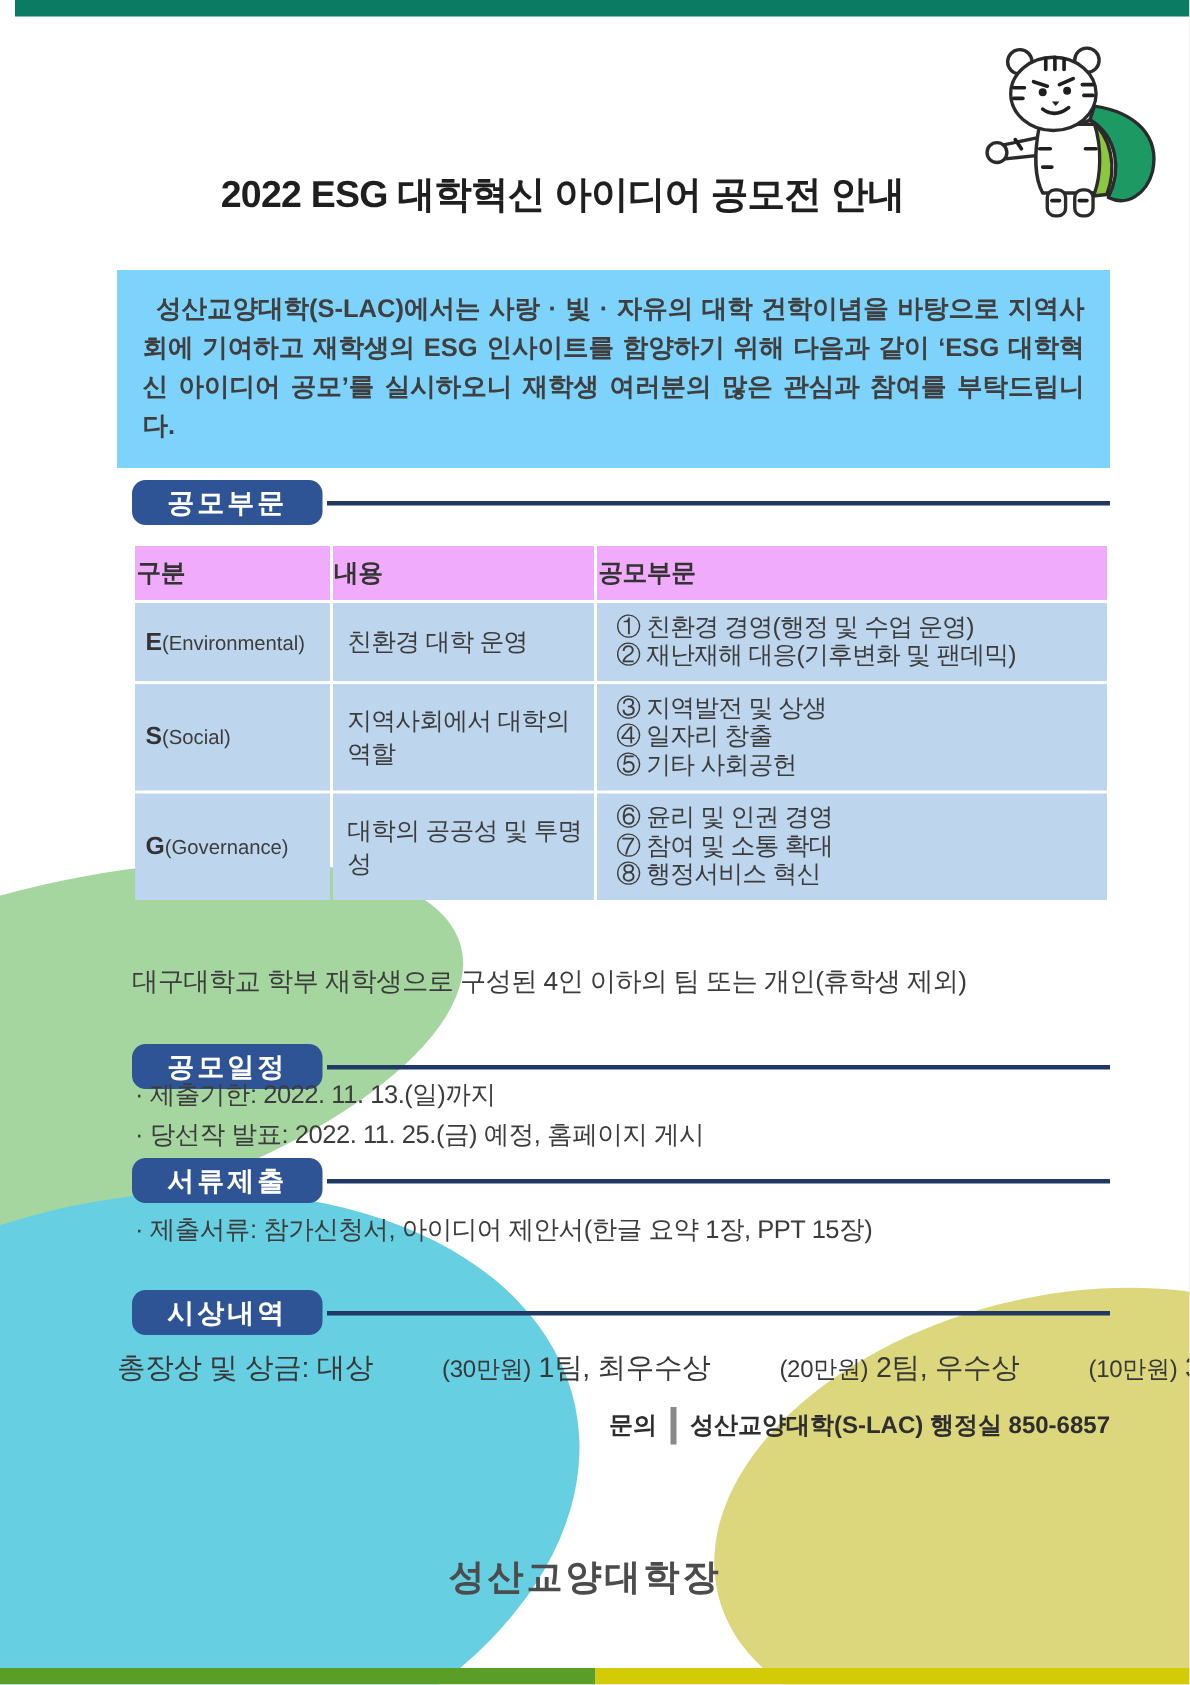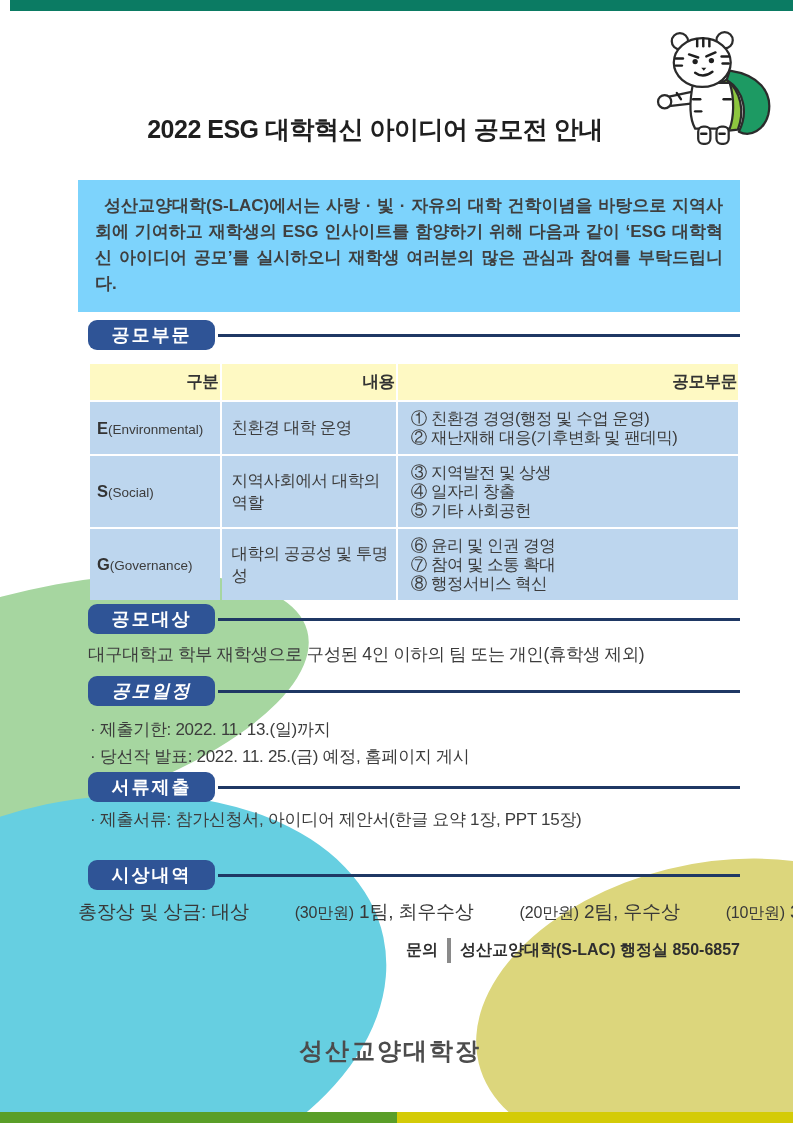--- a/index.html
+++ b/index.html
@@ -26,31 +26,31 @@
 
   .section-head { position:absolute; left:88px; width:652px; display:flex; align-items:center; z-index:1; }
   .pill {
     flex:0 0 auto; width:127px; height:30px; line-height:30px; text-align:center;
     background:#2f5496; color:#ffffff; font-size:18px; font-weight:bold;
     letter-spacing:2px; border-radius:9px;
   }
   .rule { flex:1; border-top:3px solid #1f3864; margin-left:3px; }
   #sec-parts      { top:320px; }
   #sec-target     { top:604px; }
-  #sec-schedule   { top:676px;font-style:italic; }
+  #sec-schedule   { top:696px; }
   #sec-submission { top:772px; }
   #sec-awards     { top:860px; }
 
   .esg-table {
     position:absolute; left:88px; top:362px; width:652px; z-index:1;
     border-collapse:separate; border-spacing:2px; table-layout:fixed;
   }
   .esg-table th {
-    background:#fef9c3; color:#333333; font-size:16.5px; font-weight:700;
-    height:34px; text-align:right; letter-spacing:-0.3px;
+    background:#f0abfc; color:#333333; font-size:16.5px; font-weight:700;
+    height:34px; text-align:left; letter-spacing:-0.3px;
   }
   .esg-table td { background:#bdd6ee; color:#3c3c3c; vertical-align:middle; }
   .col1 { width:20%; } .col2 { width:27%; } .col3 { width:53%; }
   td.col1 { font-size:13.5px; padding:7px 2px 7px 7px; }
   td.col1 .cap { font-size:16.5px; font-weight:bold; color:#333; }
   td.col2 { font-size:16.5px; padding:7px 4px 7px 10px; letter-spacing:-0.5px; }
   td.col3 { font-size:16.5px; padding:7px 4px 7px 13px; letter-spacing:-0.5px; }
   .cell-line { line-height:19px; }
 
   .target-text { position:absolute; left:88px; top:642px; font-size:17.5px; letter-spacing:-0.4px; z-index:1; }
@@ -164,24 +164,20 @@
         <td class="col2">대학의 공공성 및 투명성</td>
         <td class="col3">
           <div class="cell-line">⑥ 윤리 및 인권 경영</div>
           <div class="cell-line">⑦ 참여 및 소통 확대</div>
           <div class="cell-line">⑧ 행정서비스 혁신</div>
         </td>
       </tr>
     </tbody>
   </table>
 
-  <div class="section-head" id="sec-target">
-    <div class="pill">공모대상</div>
-    <div class="rule"></div>
-  </div>
   <div class="target-text">대구대학교 학부 재학생으로 구성된 4인 이하의 팀 또는 개인(휴학생 제외)</div>
 
   <div class="section-head" id="sec-schedule">
     <div class="pill">공모일정</div>
     <div class="rule"></div>
   </div>
   <div class="bullets" id="schedule-bullets">
     <div>· 제출기한: 2022. 11. 13.(일)까지</div>
     <div>· 당선작 발표: 2022. 11. 25.(금) 예정, 홈페이지 게시</div>
   </div>

